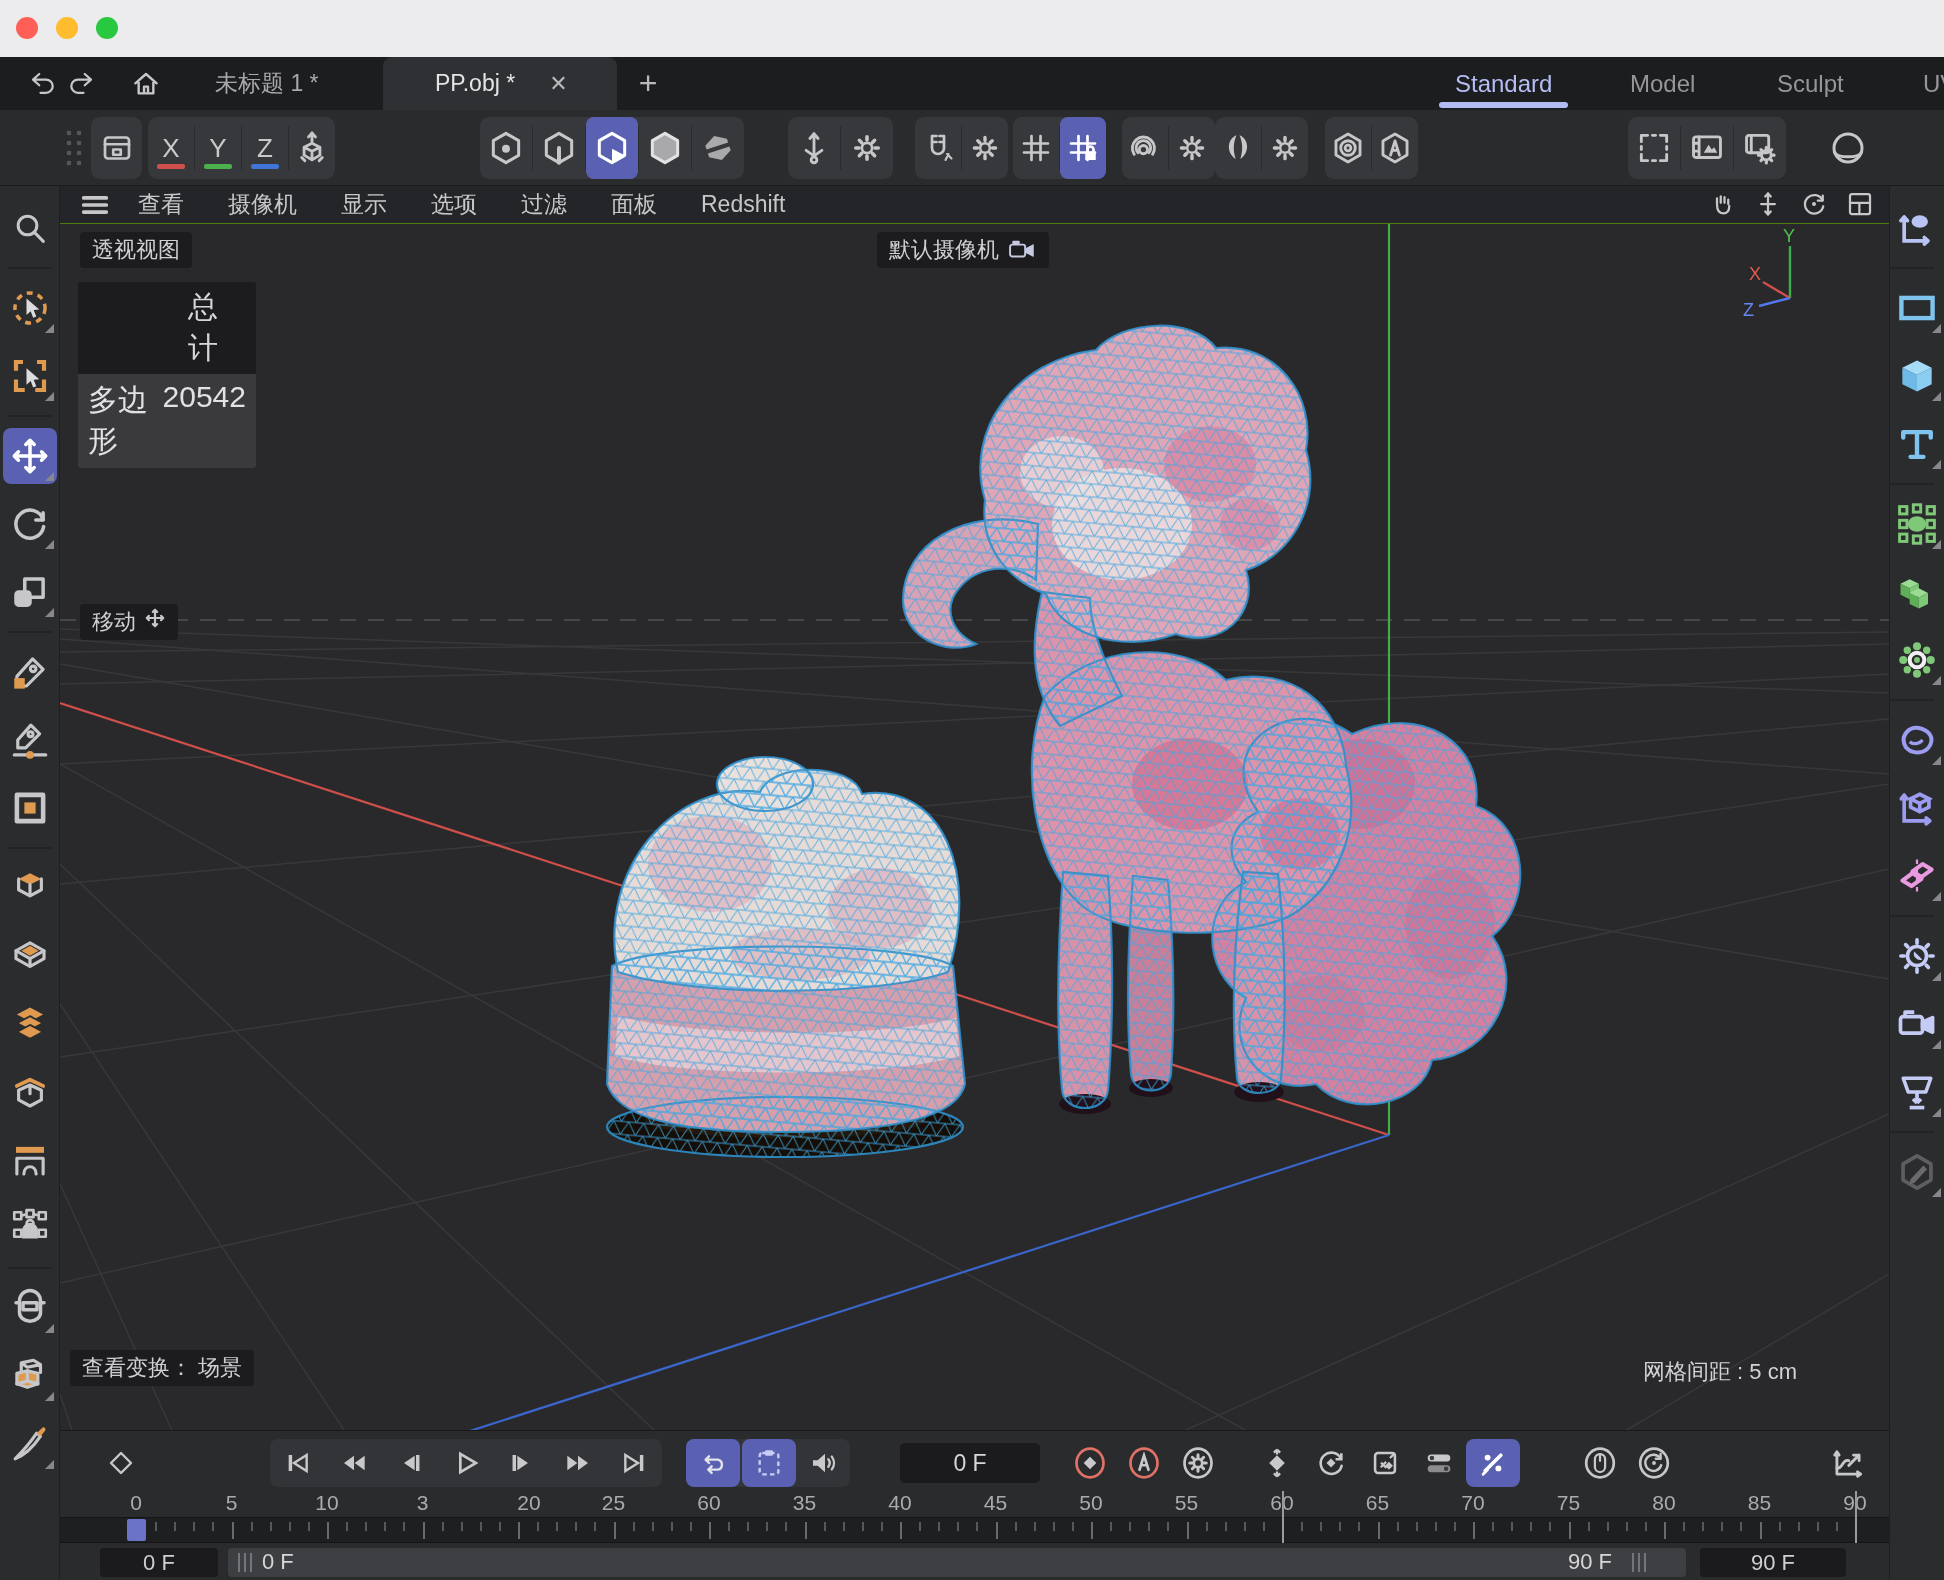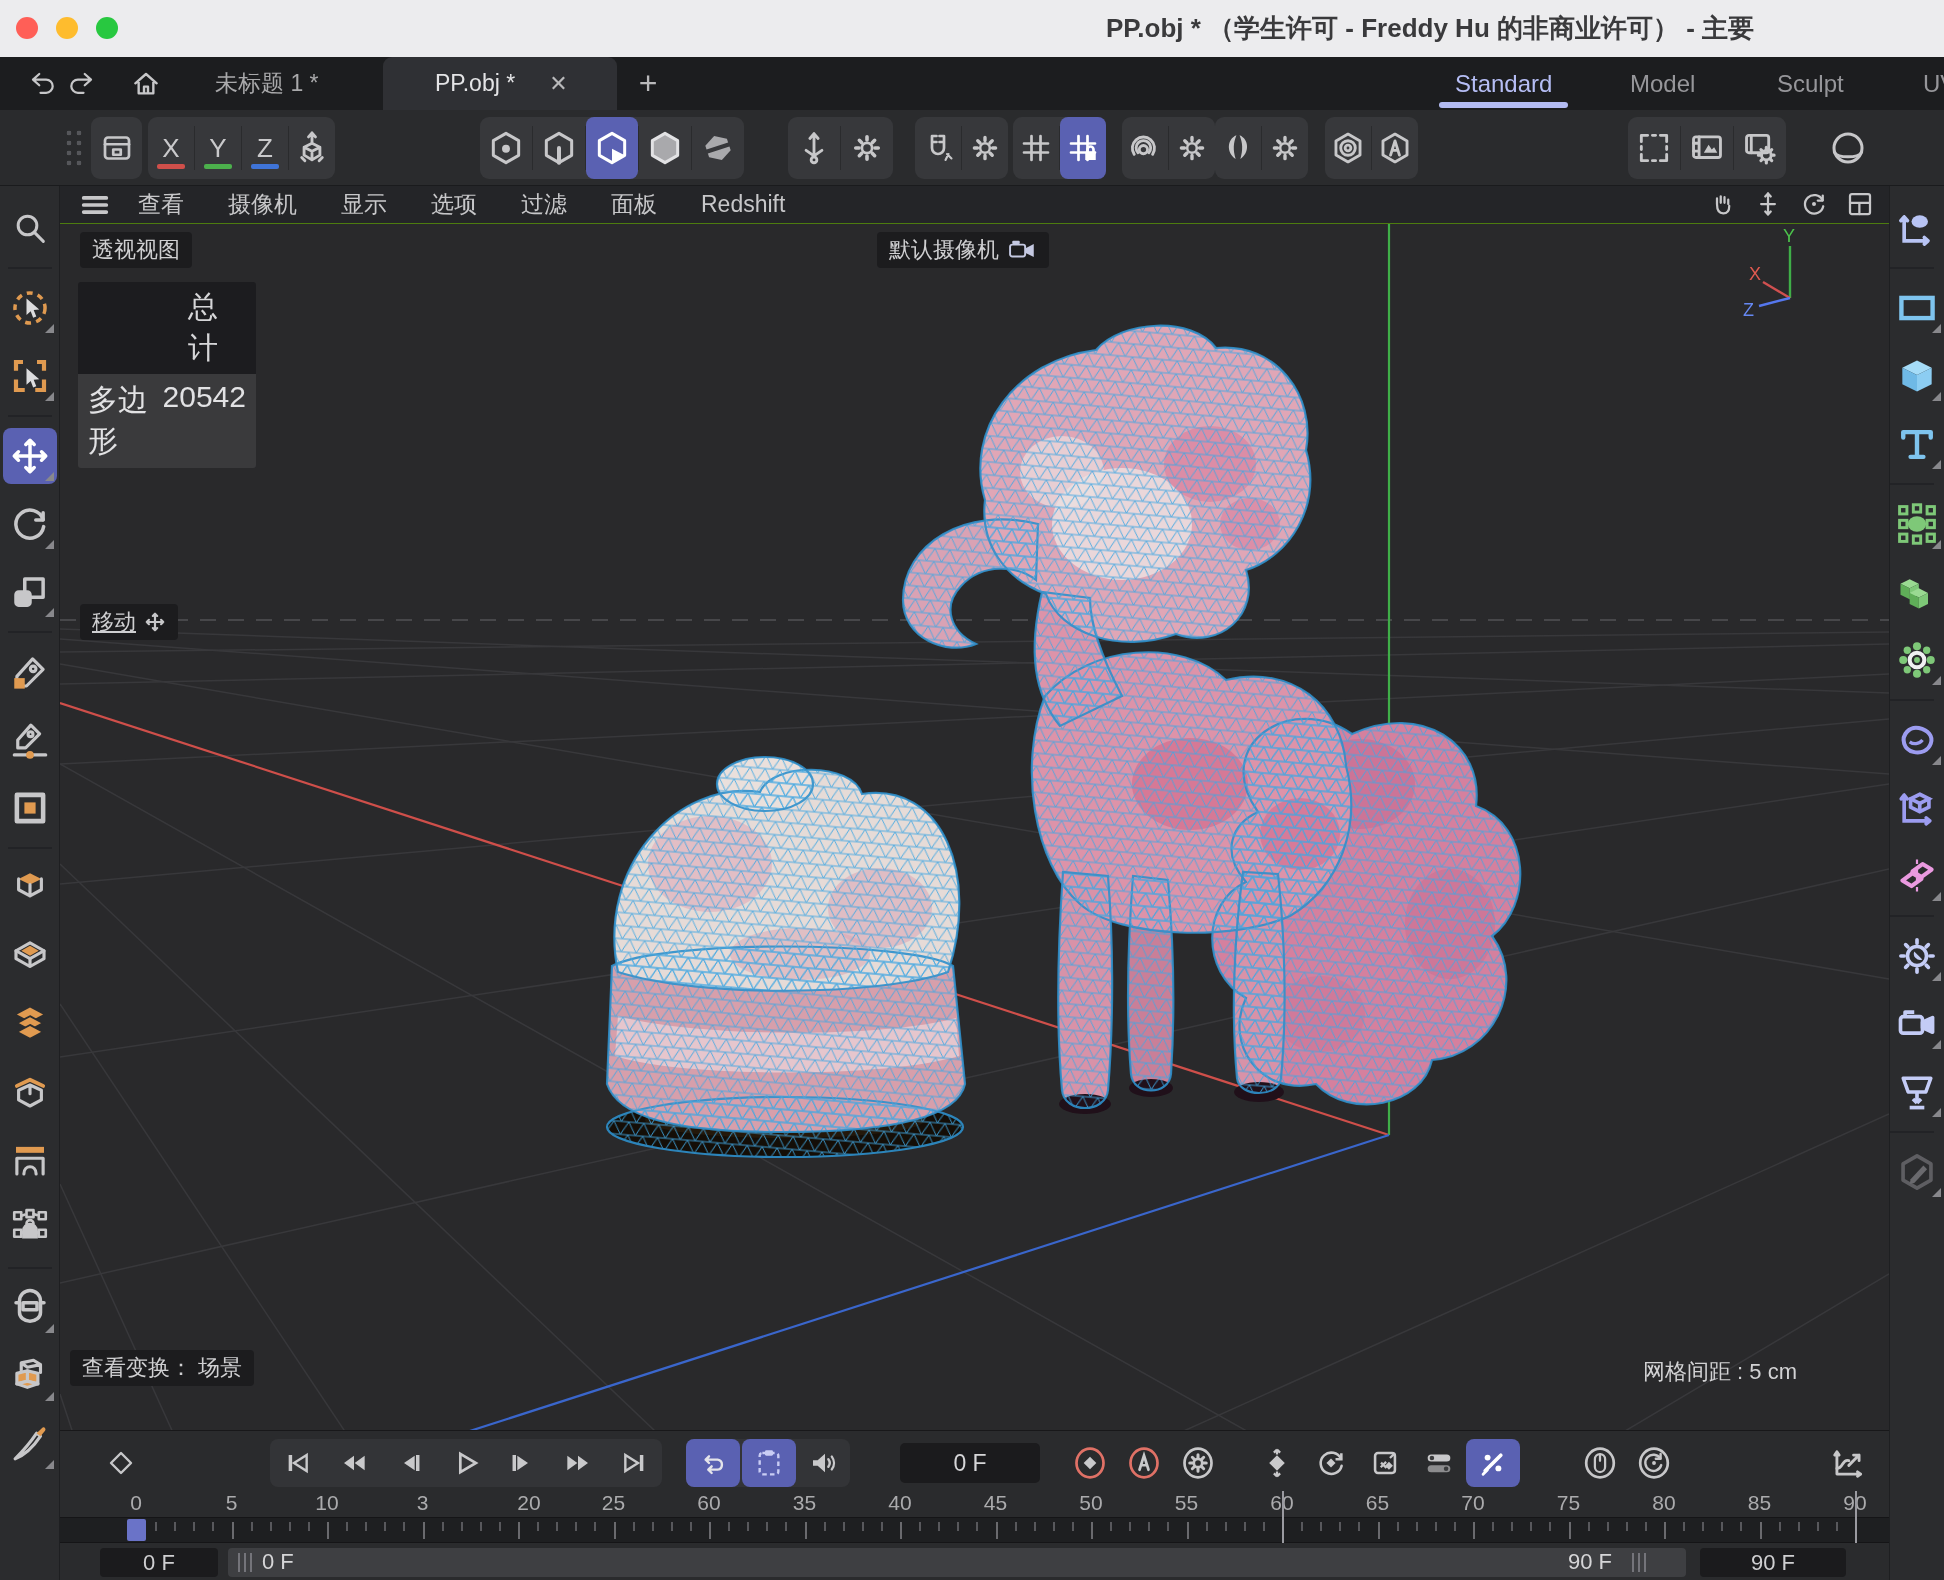--- a/index.html
+++ b/index.html
@@ -56,21 +56,21 @@
   .vp-nav { position:absolute; right:14px; top:3px; display:flex; gap:16px; }
 
   
   .viewport { position:absolute; left:60px; top:224px; width:1829px; height:1206px; background:#29292b; overflow:hidden; }
   .vp-label { position:absolute; background:#1c1c1e; color:#cfcfd1; font-size:22px; padding:3px 12px; border-radius:4px; white-space:nowrap; }
   .stats { position:absolute; left:18px; top:58px; width:178px; border-radius:3px; overflow:hidden; font-size:30px; }
   .stats .hd { background:rgba(22,22,24,.65); color:#d6d6d8; padding:5px 10px; display:flex; }
   .stats .hd span { margin-left:100px; }
   .stats .rw { background:rgba(84,84,88,.40); color:#e2e2e4; padding:6px 10px; display:flex; justify-content:space-between; }
   .cam-label { position:absolute; left:903px; top:8px; transform:translateX(-50%); display:flex; align-items:center; gap:10px; }
-  .tool-label { position:absolute; left:20px; top:380px; display:flex; align-items:center; gap:8px;text-decoration:underline; }
+  .tool-label { position:absolute; left:20px; top:380px; display:flex; align-items:flex-start; gap:8px; }
   .bl-label { position:absolute; left:10px; bottom:44px; }
   .br-label { position:absolute; right:80px; bottom:40px; background:transparent; color:#d2d2d4; }
   .gizmo { position:absolute; right:64px; top:2px; }
 
   
   .timeline { position:absolute; left:60px; top:1430px; width:1829px; height:150px; background:#2a2b2d; border-top:1px solid #18181a; }
   .t-group { position:absolute; top:8px; height:48px; background:#333437; border-radius:8px; display:flex; align-items:center; }
   .t-btn { width:56px; height:48px; display:flex; align-items:center; justify-content:center; position:relative; }
   .t-btn.sm { width:54px; }
   .t-btn.active { background:#5a61b2; border-radius:8px; }
@@ -100,21 +100,20 @@
 </style>
 </head>
 <body>
 
 <div class="titlebar">
   <div class="traffic">
     <span class="light l-red"></span>
     <span class="light l-yellow"></span>
     <span class="light l-green"></span>
   </div>
-  <div class="win-title">PP.obj * （学生许可 - Freddy Hu 的非商业许可） - 主要</div>
 </div>
 
 <div class="tabbar">
   <div class="tb-icon" style="left:22px;width:42px;">
     <svg class="ic" width="30" height="30" viewBox="0 0 24 24">
         <path d="M9 4 L4 8.5 L9 13 M4 8.5 H14.5 A5.2 5.2 0 0 1 14.5 19 H10"></path>
       </svg>
   </div>
   <div class="tb-icon" style="left:60px;width:42px;">
     <svg class="ic" width="30" height="30" viewBox="0 0 24 24">

